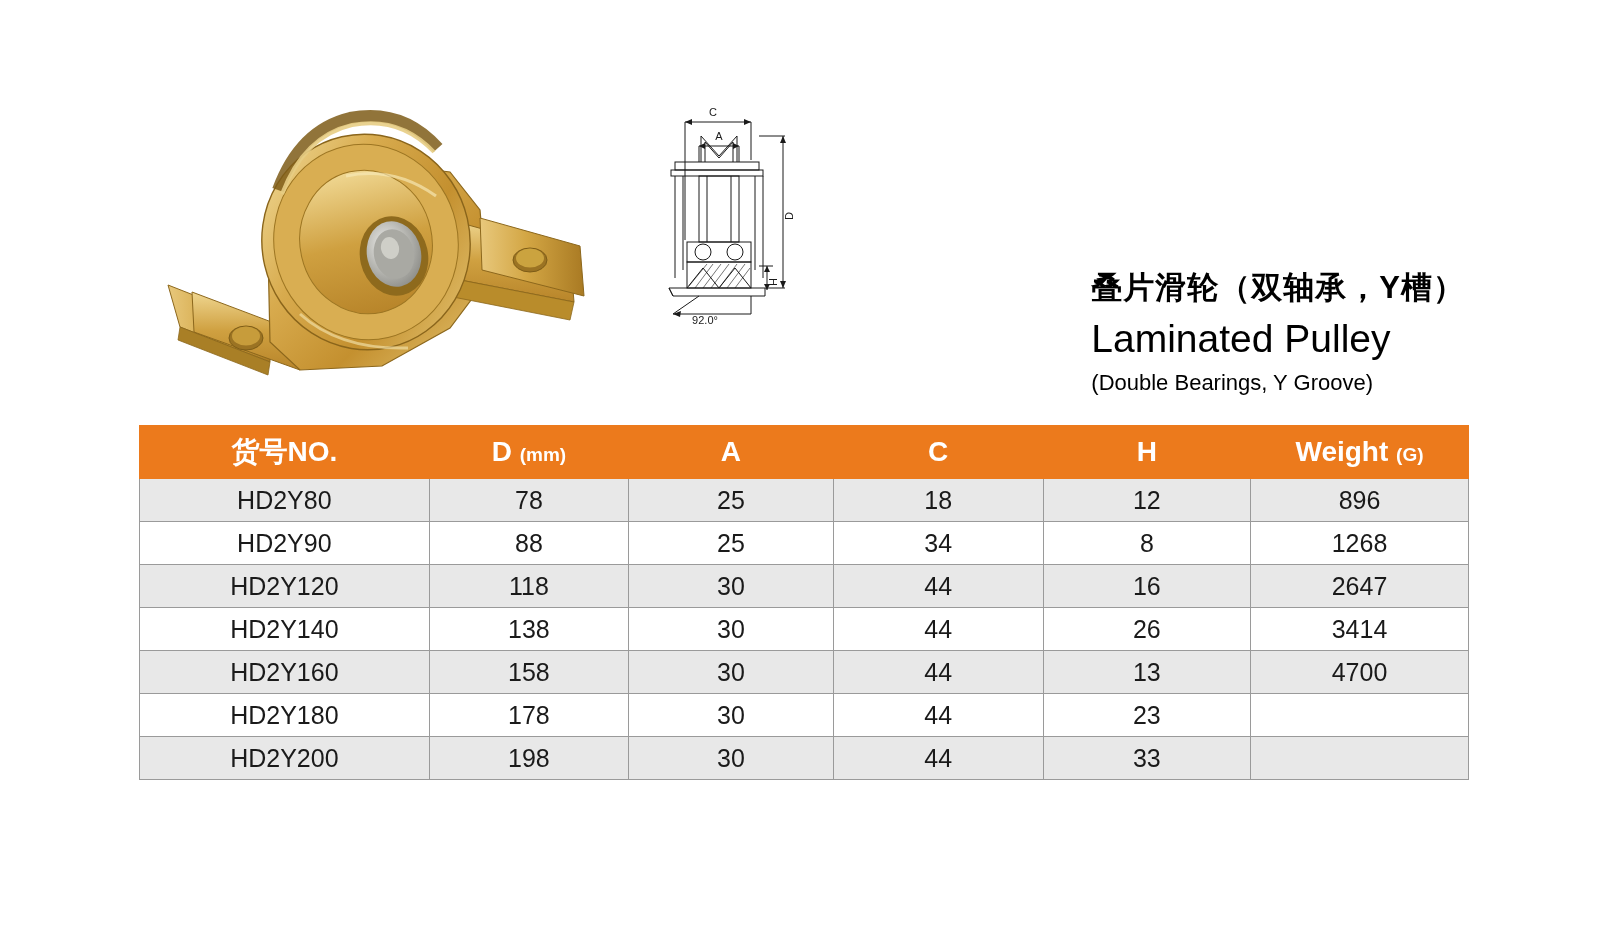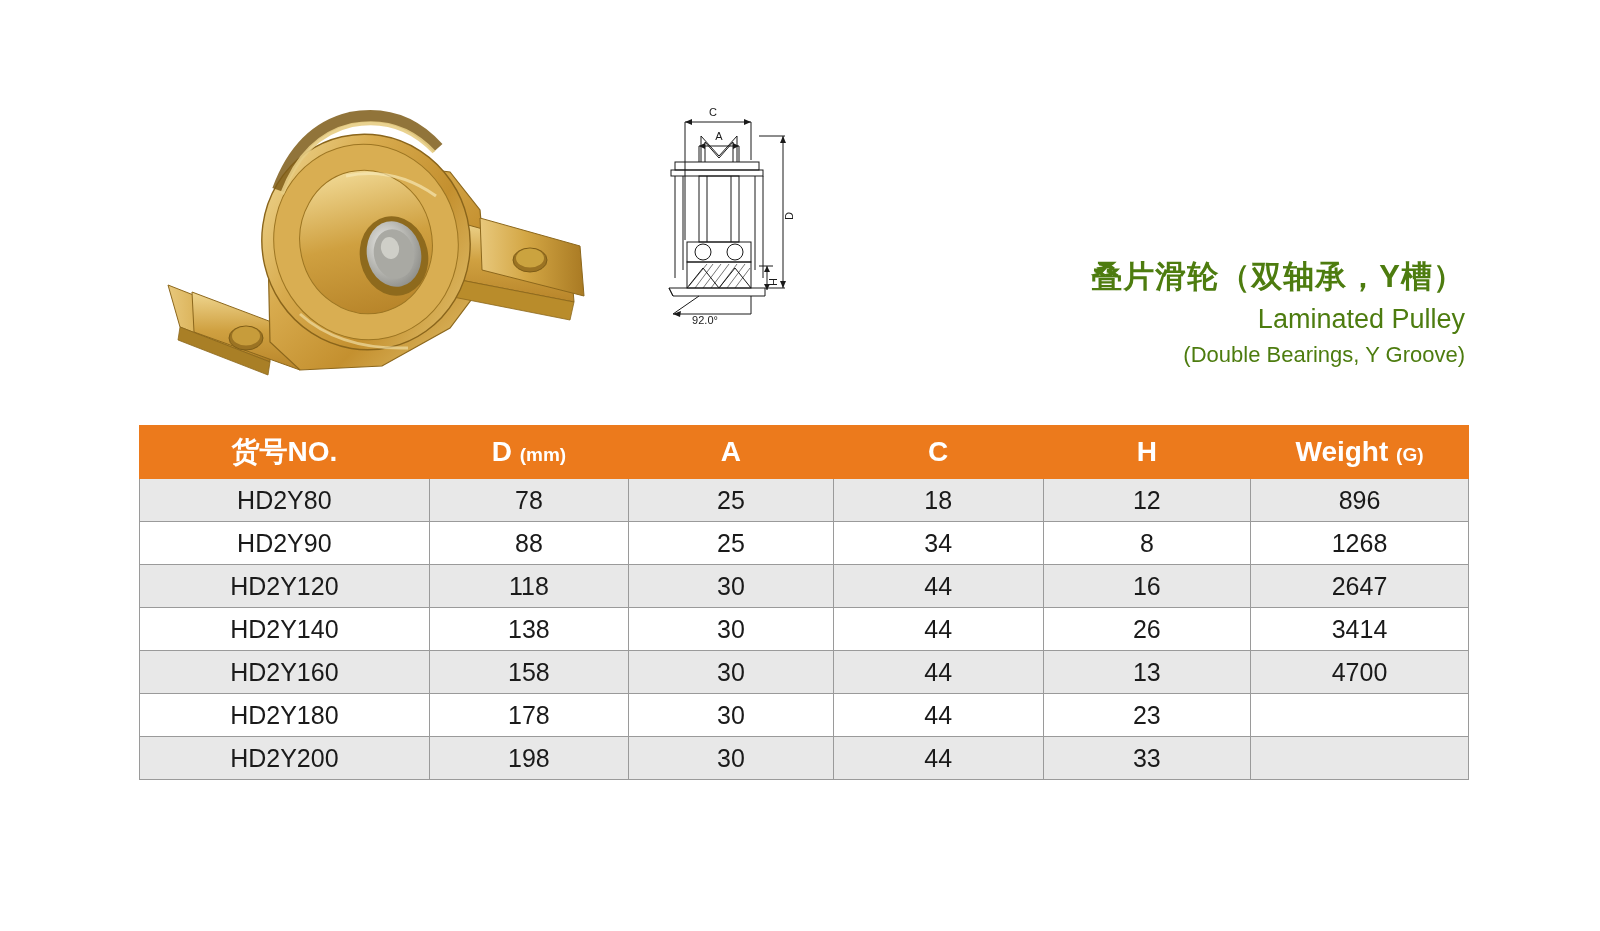--- a/index.html
+++ b/index.html
@@ -38,33 +38,32 @@
     top: 100px;
     width: 160px;
     height: 300px;
   }
   .drawing svg { display: block; }
 
   
   .titleblock {
     position: absolute;
     right: 135px;
-    top: 255px;
-    text-align: right;
-    color: #4d7c0f;
+    top: 266px;
+    color: #000000;
   }
   .title-cn {
     font-size: 31px;
     font-weight: bold;
     letter-spacing: 1px;
     line-height: 1.45;
     white-space: nowrap;
   }
   .title-en1 {
-    font-size: 27px;
+    font-size: 39px;
     line-height: 1.45;
     white-space: nowrap;
   }
   .title-en2 {
     font-size: 22px;
     line-height: 1.45;
     white-space: nowrap;
   }
 
   

